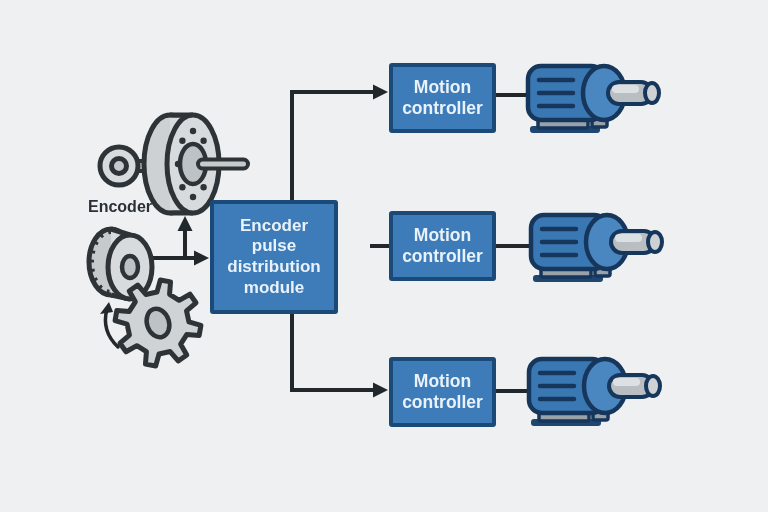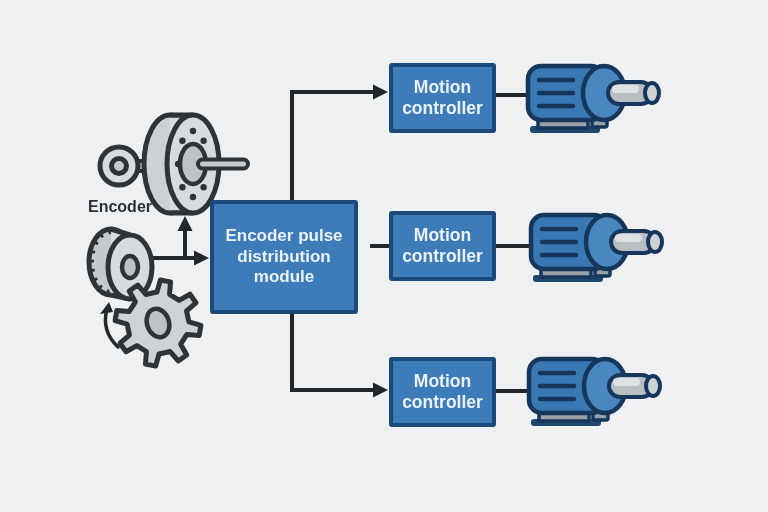--- a/index.html
+++ b/index.html
@@ -2,21 +2,21 @@
 <html><head>
 <meta charset="utf-8">
 <style>
   html,body{margin:0;padding:0;background:#eef0f1;}
   .canvas{position:relative;width:768px;height:512px;background:#eef0f1;overflow:hidden;
           font-family:"Liberation Sans",sans-serif;}
   .gfx{position:absolute;left:0;top:0;}
   .box{position:absolute;box-sizing:border-box;background:#3d7cb8;border:4px solid #1c4a78;
        border-radius:3px;color:#e9f2fa;font-weight:bold;display:flex;align-items:center;
        justify-content:center;text-align:center;line-height:1.22;}
-  .module{left:210px;top:200px;width:148px;height:114px;font-size:17px;padding:0 8px;}
+  .module{left:210px;top:200px;width:128px;height:114px;font-size:17px;padding:0 8px;}
   .ctrl{left:389px;width:107px;height:70px;font-size:17.5px;padding:8px 4px;}
   .ctrl1{top:63px;}
   .ctrl2{top:211px;}
   .ctrl3{top:357px;}
   .lbl{position:absolute;color:#2b3036;font-weight:bold;text-align:center;}
   .lbl-encoder{left:62px;top:198px;width:90px;font-size:16px;margin-left:13px;}
   .lbl-gear{left:95px;top:361px;width:90px;font-size:20px;}
 </style>
 </head>
 <body>

